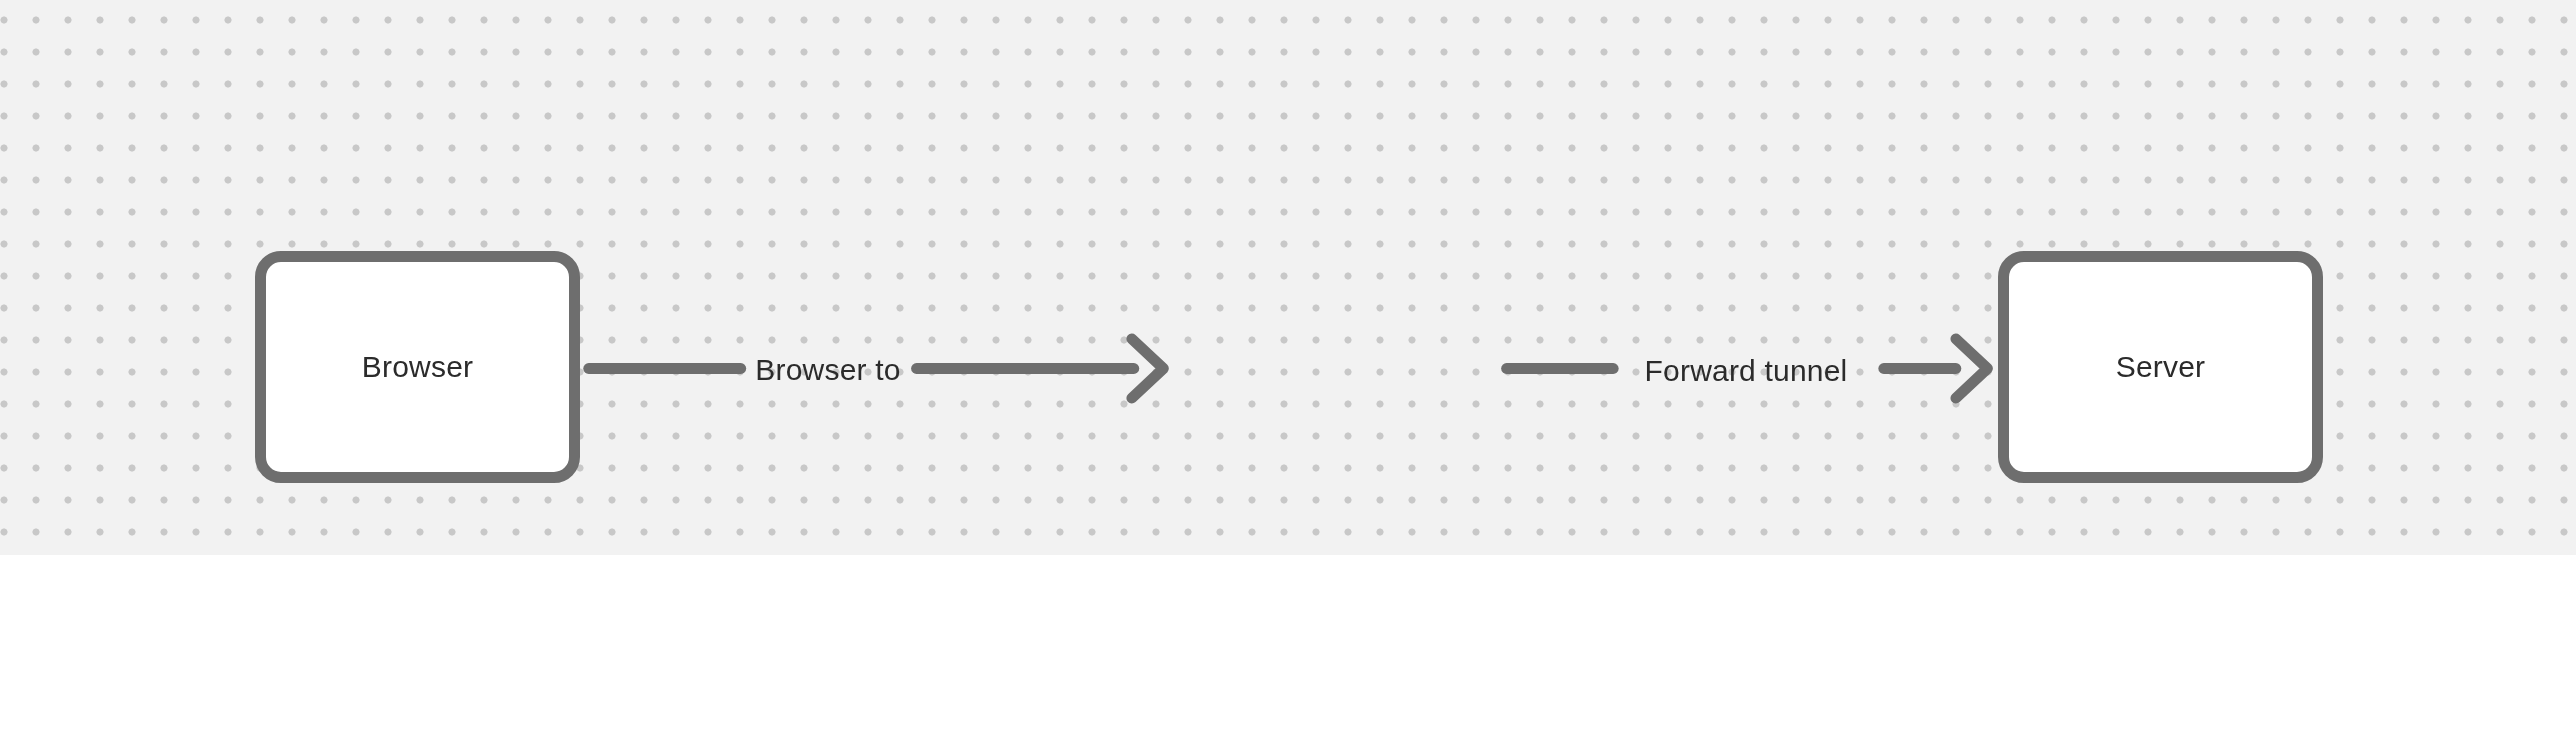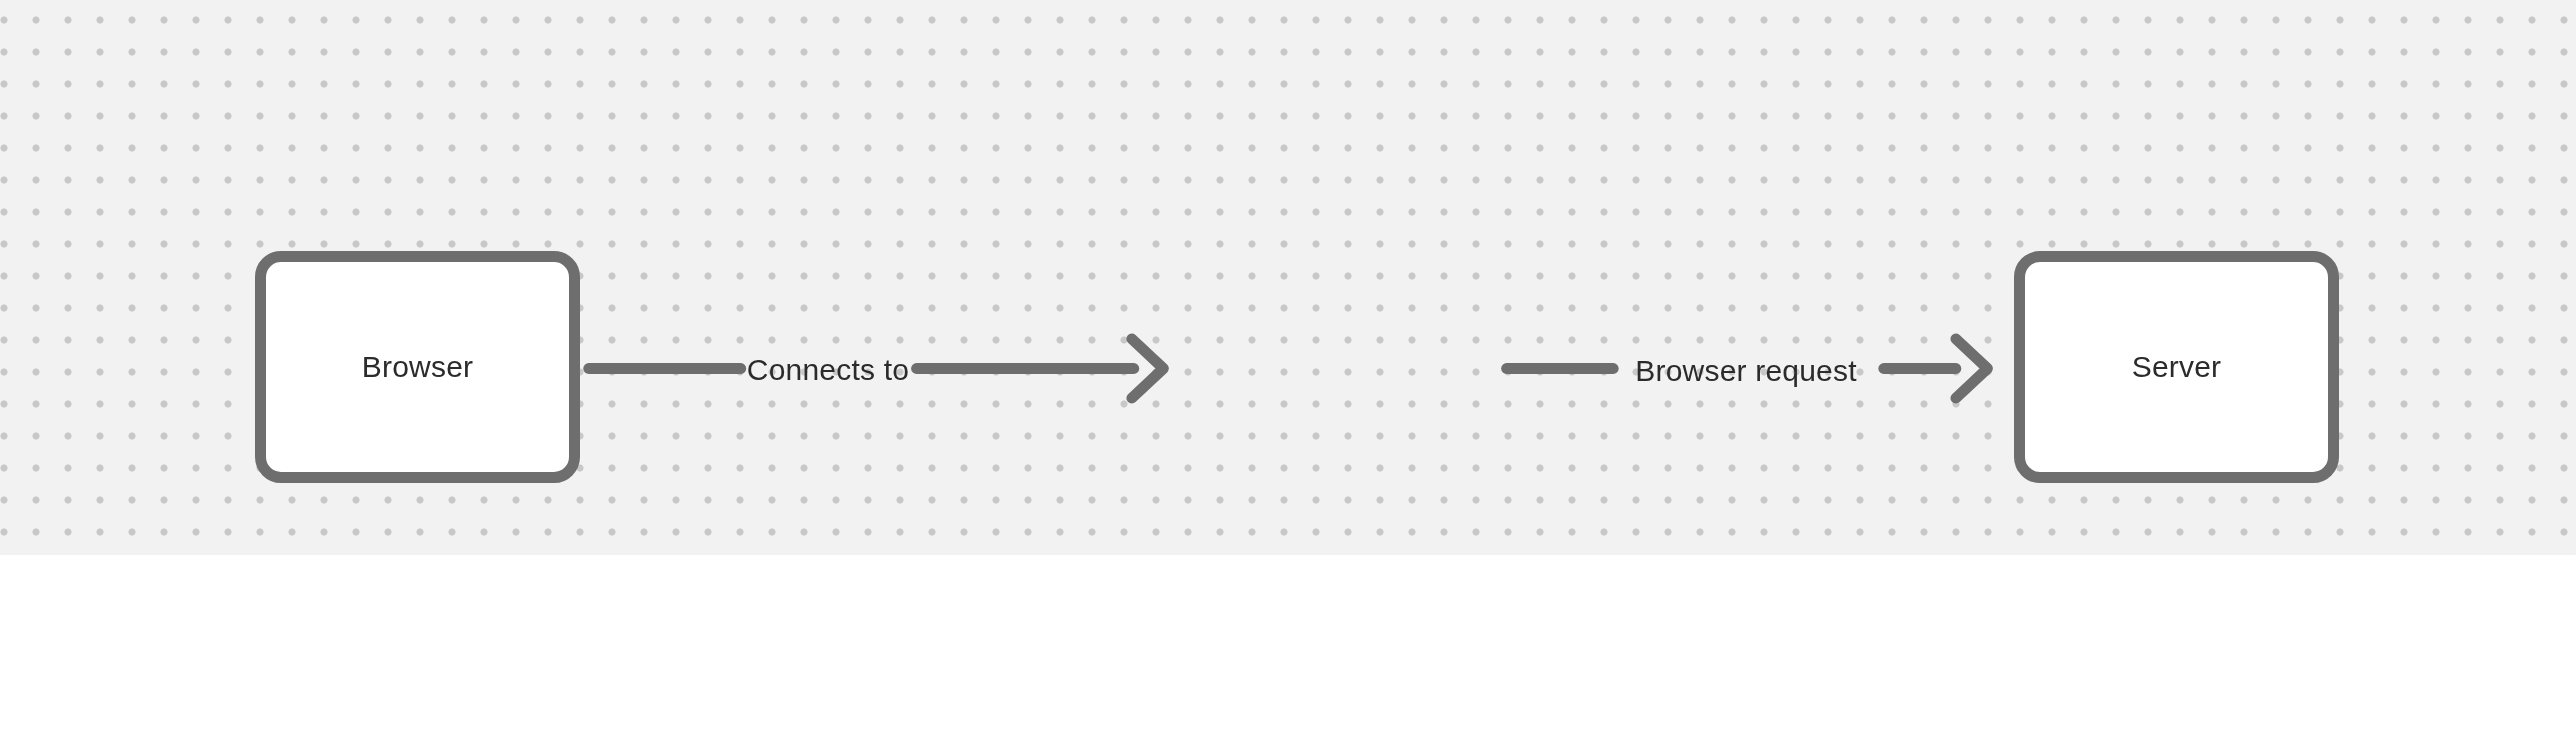--- a/index.html
+++ b/index.html
@@ -36,21 +36,21 @@
     align-items: center;
     justify-content: center;
   }
   .node-label {
     font-size: 30px;
     letter-spacing: 0.2px;
     color: var(--text-color);
   }
   .node-browser { left: 255px; }
   .node-gateway { left: 1172px; }
-  .node-server  { left: 1998px; margin-left: 16px; }
+  .node-server  { left: 1998px; }
 
   .connector-svg {
     position: absolute;
     color: var(--shape-stroke);
     overflow: visible;
   }
   .connector-1 { left: 583px;  top: 329px; }
   .connector-2 { left: 1501px; top: 329px; }
 
   .edge-label {
@@ -80,27 +80,27 @@
     <span class="node-label">Server</span>
   </div>
 
   <svg class="connector-svg connector-1" width="594" height="79" viewBox="0 0 600 80">
     <line x1="5" y1="40" x2="159" y2="40" stroke="currentColor" stroke-width="11" stroke-linecap="round"></line>
     <line x1="337" y1="40" x2="557" y2="40" stroke="currentColor" stroke-width="11" stroke-linecap="round"></line>
     <polyline points="555,10 587,40 555,70" fill="none" stroke="currentColor" stroke-width="11" stroke-linecap="round" stroke-linejoin="round"></polyline>
   </svg>
 
   <div class="edge-label edge-label-1">
-    <span>Connects to</span>
+    <span>Browser to</span>
   </div>
 
   <svg class="connector-svg connector-2" width="495" height="79" viewBox="0 0 500 80">
     <line x1="5" y1="40" x2="113" y2="40" stroke="currentColor" stroke-width="11" stroke-linecap="round"></line>
     <line x1="387" y1="40" x2="460" y2="40" stroke="currentColor" stroke-width="11" stroke-linecap="round"></line>
     <polyline points="460,10 492,40 460,70" fill="none" stroke="currentColor" stroke-width="11" stroke-linecap="round" stroke-linejoin="round"></polyline>
   </svg>
 
   <div class="edge-label edge-label-2">
-    <div>Browser request</div>
+    <div>Forward tunnel</div>
   </div>
 
 </div>
 
 
 </body></html>

